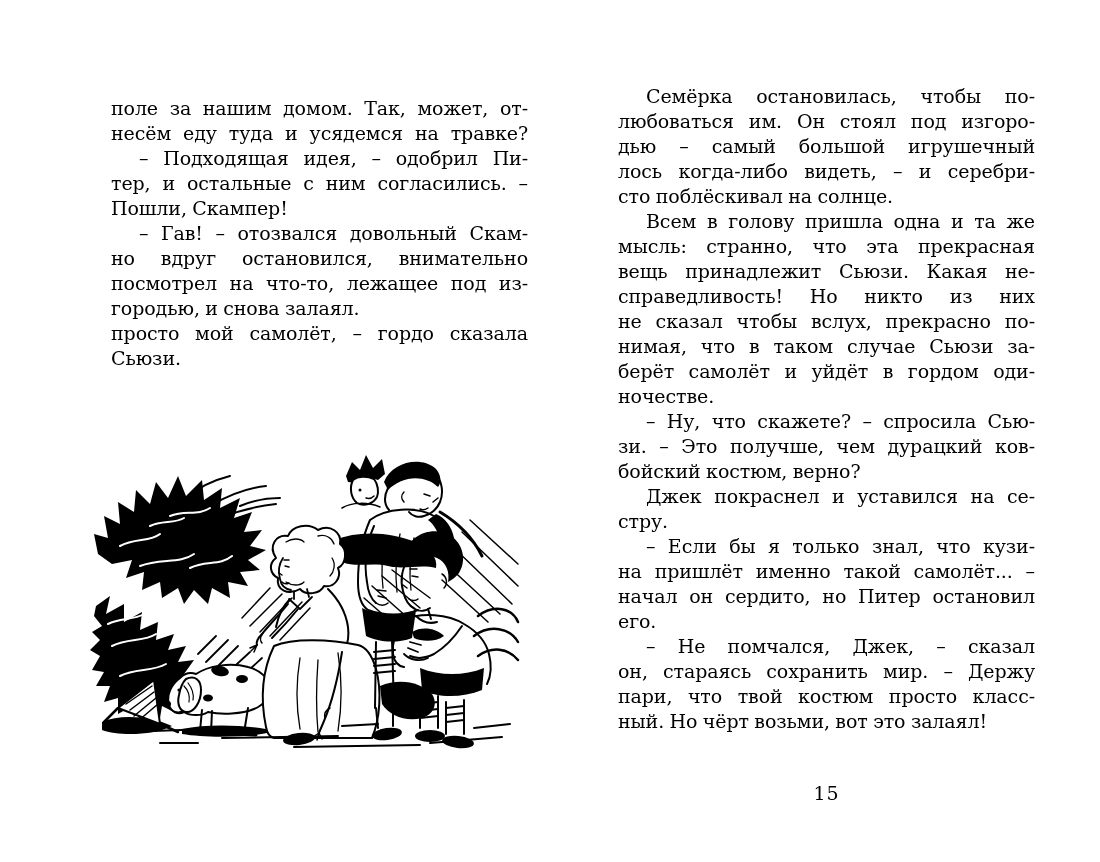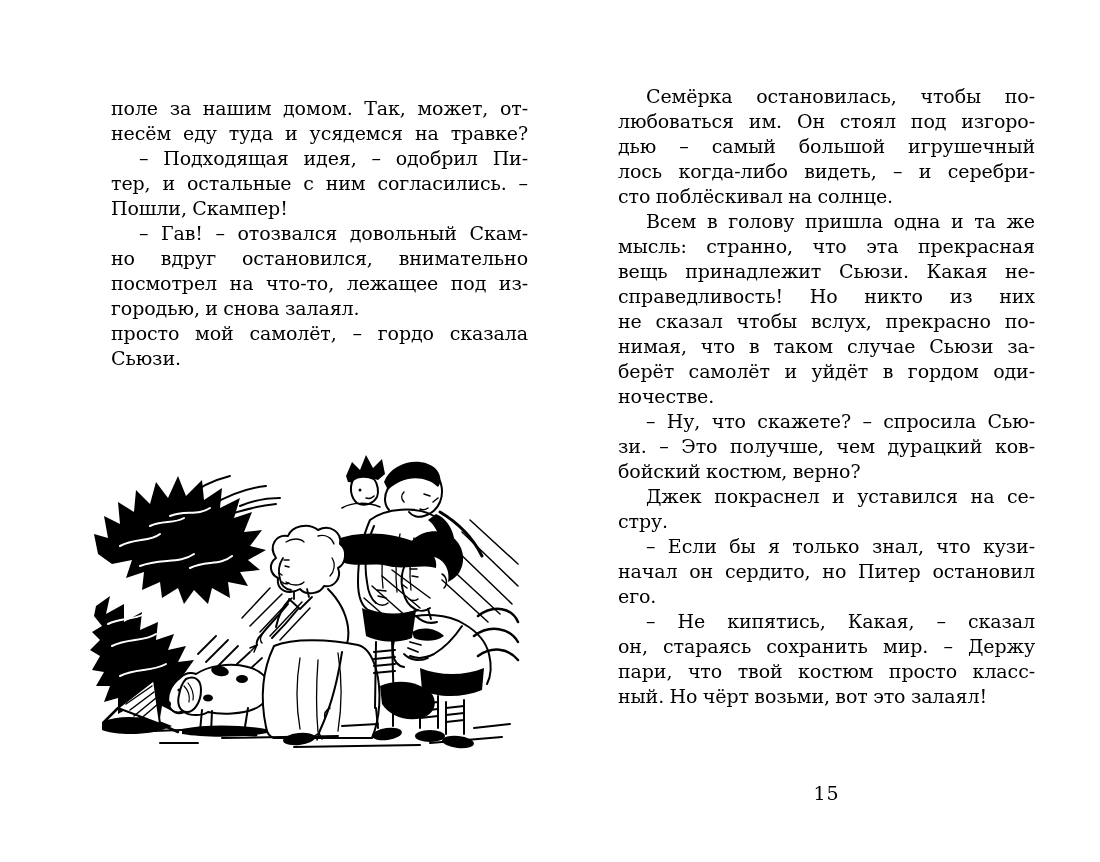--- a/index.html
+++ b/index.html
@@ -148,23 +148,24 @@
     <div class="ln">не сказал чтобы вслух, прекрасно по-</div>
     <div class="ln">нимая, что в таком случае Сьюзи за-</div>
     <div class="ln">берёт самолёт и уйдёт в гордом оди-</div>
     <div class="ln e">ночестве.</div>
     <div class="ln i">– Ну, что скажете? – спросила Сью-</div>
     <div class="ln">зи. – Это получше, чем дурацкий ков-</div>
     <div class="ln e">бойский костюм, верно?</div>
     <div class="ln i">Джек покраснел и уставился на се-</div>
     <div class="ln e">стру.</div>
     <div class="ln i">– Если бы я только знал, что кузи-</div>
+    <div class="ln">на пришлёт именно такой самолёт... –</div>
     <div class="ln">начал он сердито, но Питер остановил</div>
     <div class="ln e">его.</div>
-    <div class="ln i">– Не кипятись, Какая, – сказал</div>
+    <div class="ln i">– Не помчался, Джек, – сказал</div>
     <div class="ln">он, стараясь сохранить мир. – Держу</div>
     <div class="ln">пари, что твой костюм просто класс-</div>
     <div class="ln e">ный. Но чёрт возьми, вот это залаял!</div>
   </section>
 
   <div class="pnum">15</div>
 
 </div>
 
 </body></html>

